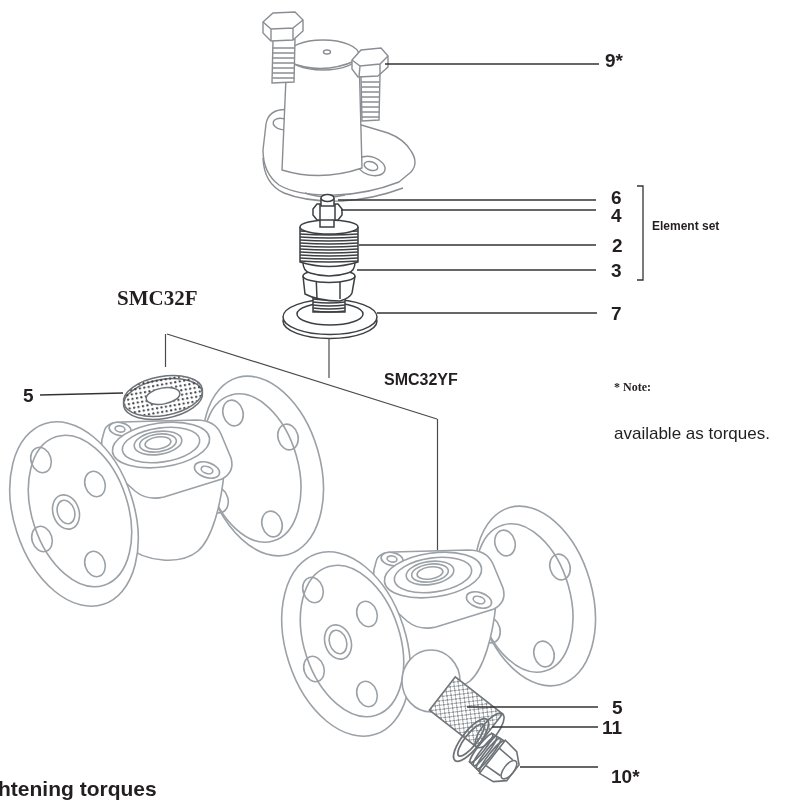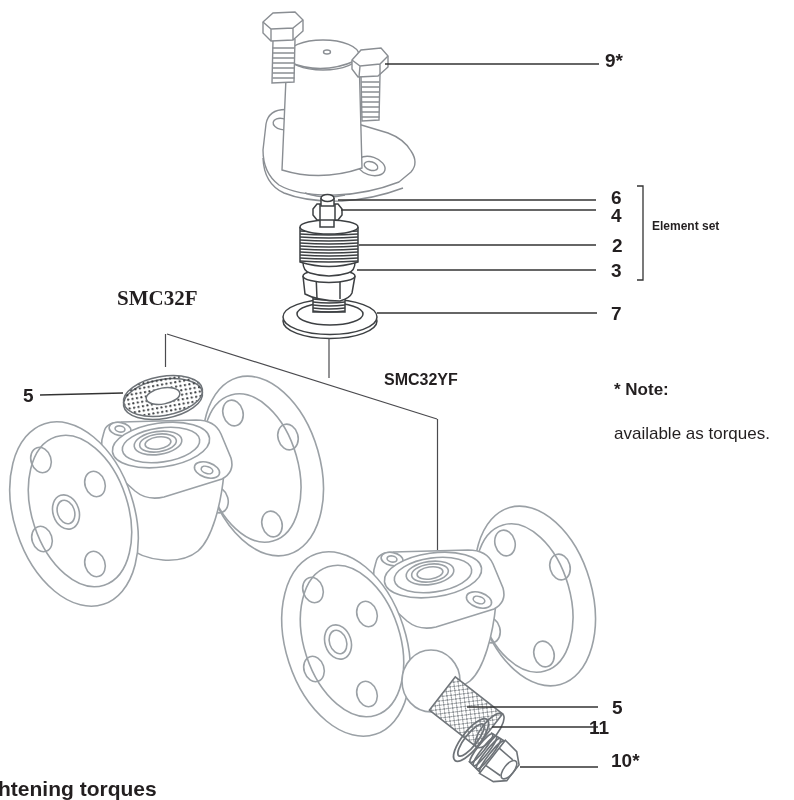--- a/index.html
+++ b/index.html
@@ -169,19 +169,19 @@
   <div class="lbl" style="left:605px;top:51px;font-size:19px;">9*</div>
   <div class="lbl" style="left:611px;top:188px;font-size:19px;">6</div>
   <div class="lbl" style="left:611px;top:206px;font-size:19px;">4</div>
   <div class="lbl" style="left:612px;top:236px;font-size:19px;">2</div>
   <div class="lbl" style="left:611px;top:261px;font-size:19px;">3</div>
   <div class="lbl" style="left:611px;top:304px;font-size:19px;">7</div>
   <div class="lbl" style="left:652px;top:220px;font-size:12px;">Element set</div>
   <div class="lbl" style="left:117px;top:288px;font-size:21px;font-family:Liberation Serif, serif;">SMC32F</div>
   <div class="lbl" style="left:384px;top:372px;font-size:16px;">SMC32YF</div>
   <div class="lbl" style="left:23px;top:386px;font-size:19px;">5</div>
-  <div class="lbl" style="left:614px;top:381px;font-size:17px;">* Note:</div>
+  <div class="lbl" style="left:614px;top:381px;font-size:12px;font-family:Liberation Serif, serif;">* Note:</div>
   <div class="lbl regular" style="left:614px;top:425px;font-size:17px;">available as torques.</div>
   <div class="lbl" style="left:612px;top:698px;font-size:19px;">5</div>
-  <div class="lbl" style="left:589px;top:718px;font-size:19px;">11</div>
-  <div class="lbl" style="left:611px;top:751px;font-size:19px;">10*</div>
+  <div class="lbl" style="left:602px;top:718px;font-size:19px;">11</div>
+  <div class="lbl" style="left:611px;top:767px;font-size:19px;">10*</div>
   <div class="lbl" style="left:-2px;top:778px;font-size:21px;">htening torques</div>
 </div>
 
 </body></html>

